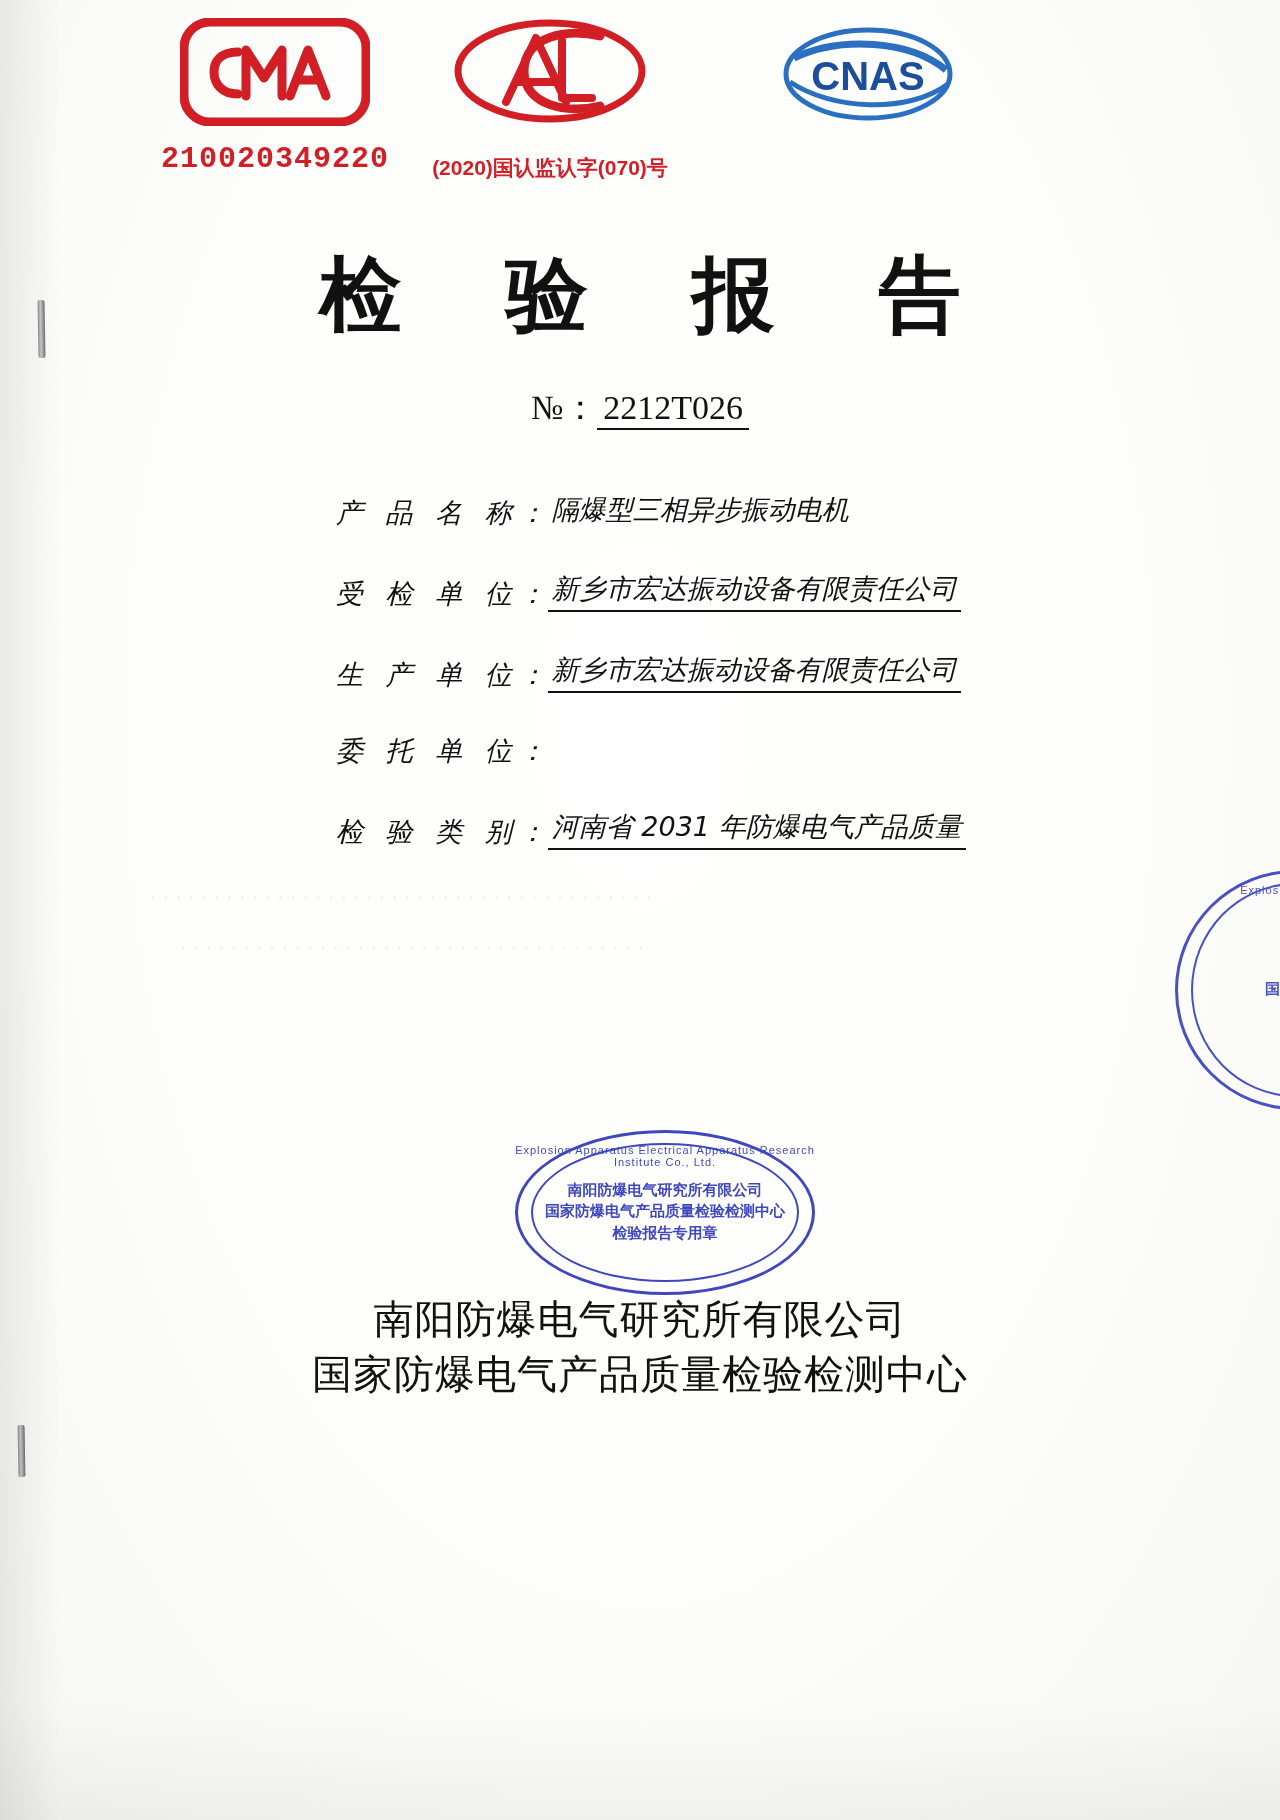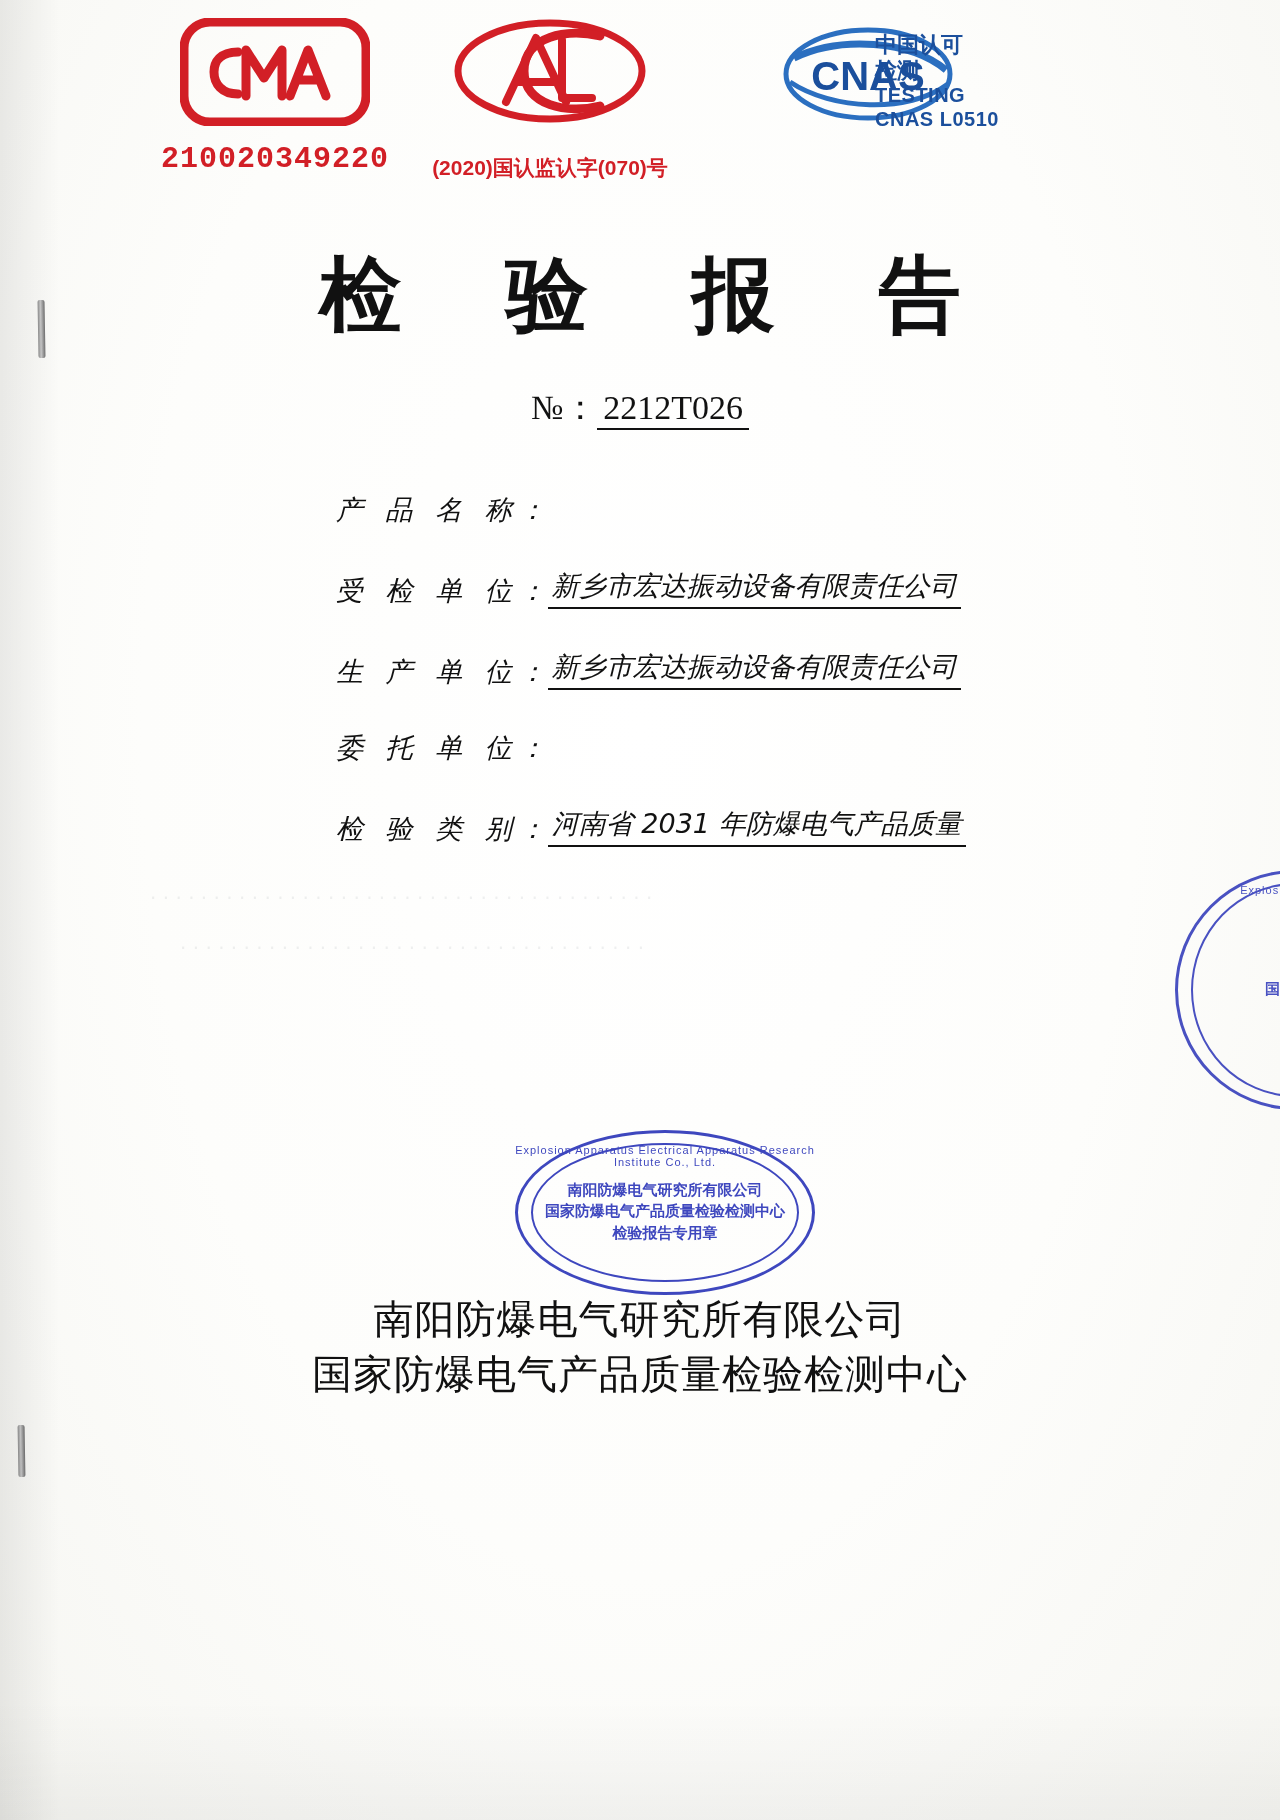--- a/index.html
+++ b/index.html
@@ -295,41 +295,36 @@
     </div>
 
     <div class="mark mark-cnas">
       <div style="position:relative;">
         <svg width="180" height="120" viewBox="0 0 180 120" aria-hidden="true">
           <ellipse cx="88" cy="56" rx="82" ry="44" fill="none" stroke="#2b6fc0" stroke-width="5"></ellipse>
           <path d="M14 40 C60 18 130 22 166 52" fill="none" stroke="#2b6fc0" stroke-width="7"></path>
           <path d="M10 64 C52 92 128 96 168 66" fill="none" stroke="#2b6fc0" stroke-width="5"></path>
           <text x="88" y="72" text-anchor="middle" font-family="Liberation Sans, sans-serif" font-size="40" font-weight="bold" fill="#1b4f9c">CNAS</text>
         </svg>
-        <div class="cnas-text">
-          <div class="cnas-cn">中国认可</div>
-          <div class="cnas-cn">检测</div>
-          <div class="cnas-en">TESTING</div>
-          <div class="cnas-en">CNAS L0510</div>
-        </div>
       </div>
     </div>
   </div>
 
   <div class="doc-title">检 验 报 告</div>
 
   <div class="doc-no">
     <span class="no-label">№：</span><span class="no-value">2212T026</span>
   </div>
 
   <div class="fields">
 
     <div class="field-row">
       <span class="field-label">产 品 名 称</span>
       <span class="field-colon">：</span>
+      <span class="field-value no-rule">隔爆型三相异步振动电机</span>
     </div>
 
     <div class="field-row">
       <span class="field-label">受 检 单 位</span>
       <span class="field-colon">：</span>
       <span class="field-value">新乡市宏达振动设备有限责任公司</span>
     </div>
 
     <div class="field-row">
       <span class="field-label">生 产 单 位</span>

